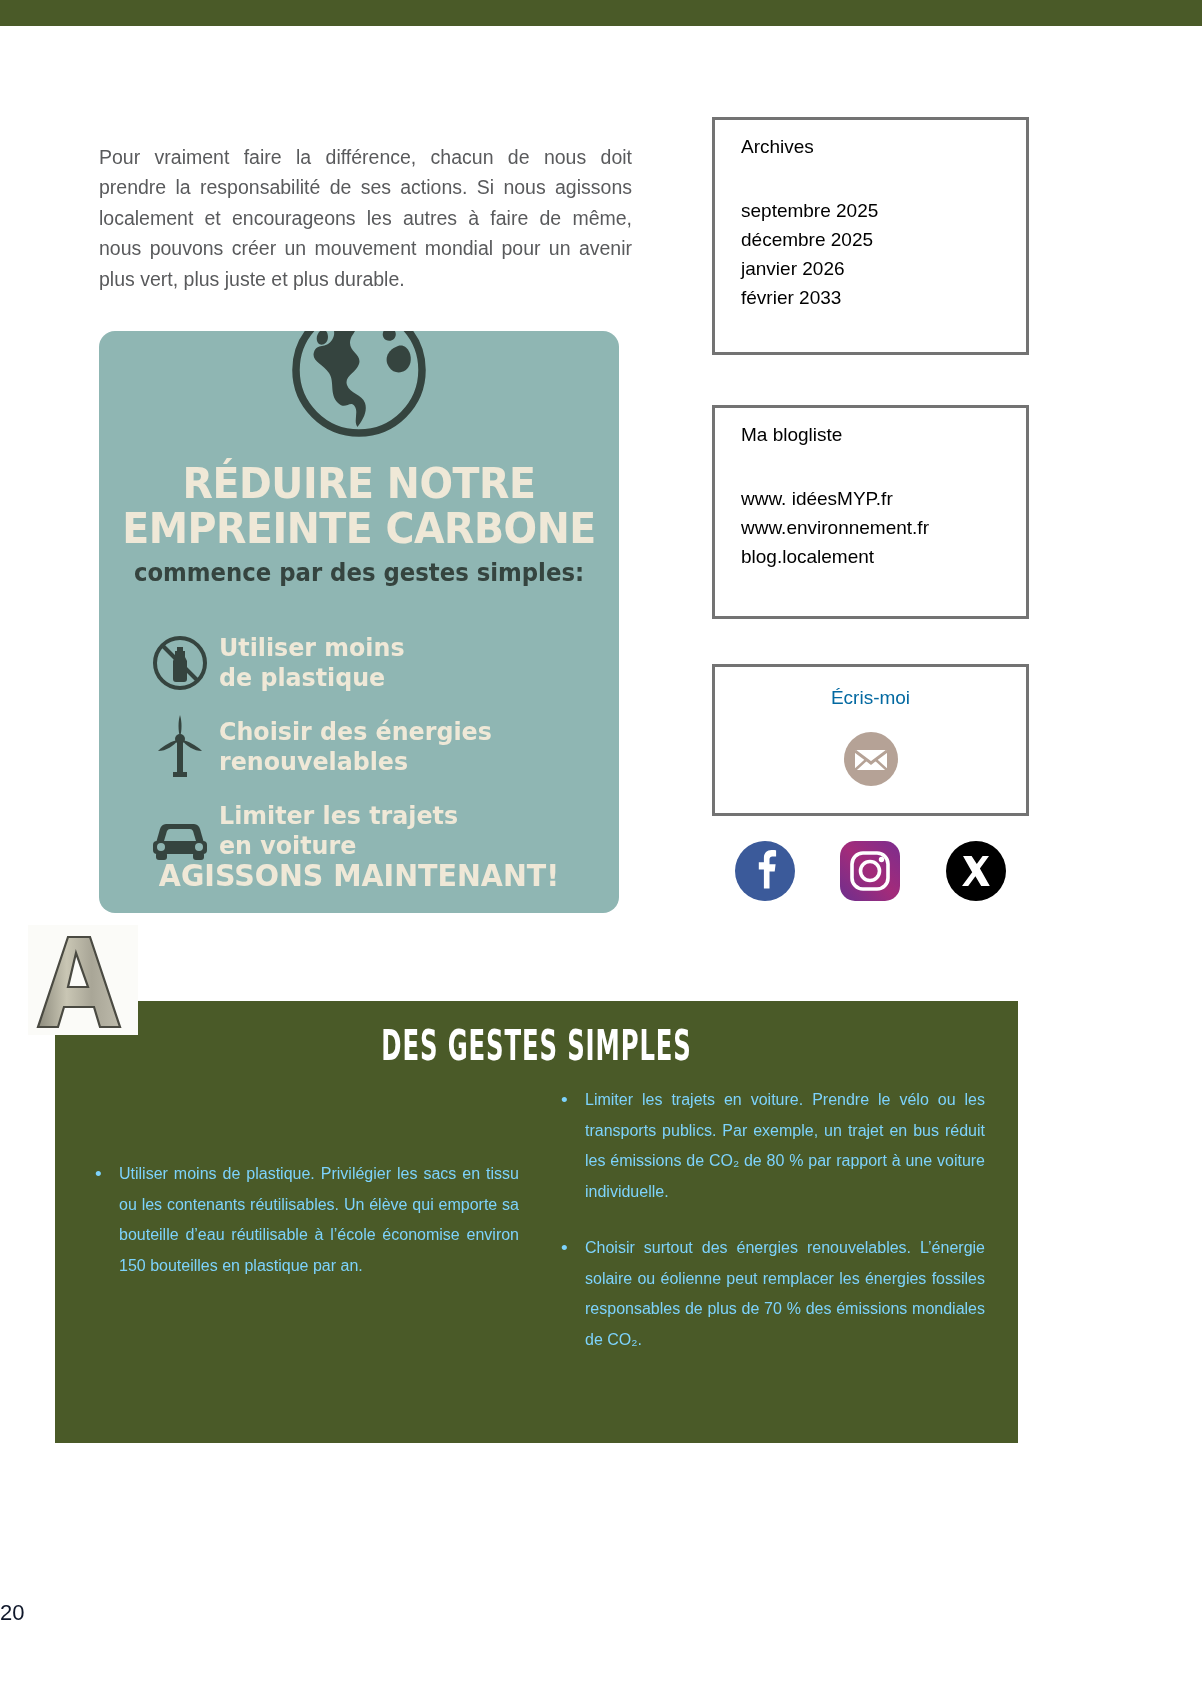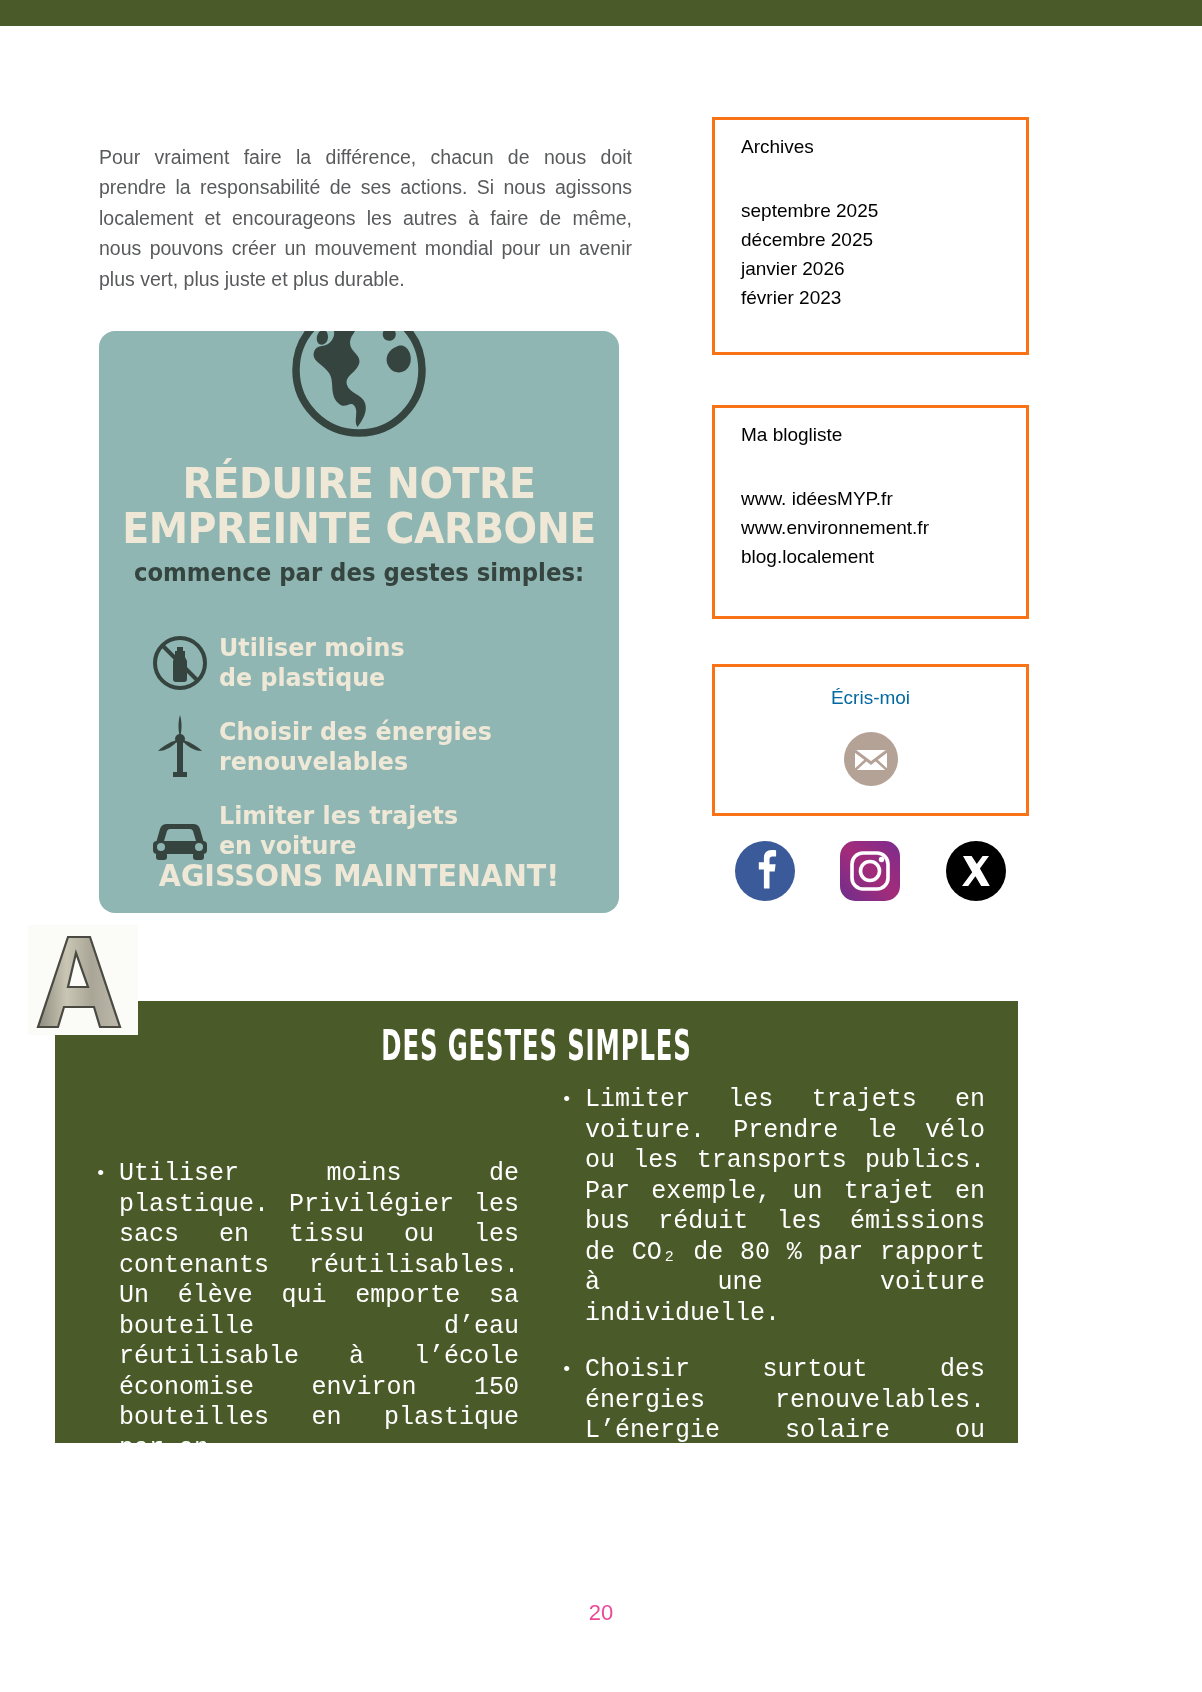--- a/index.html
+++ b/index.html
@@ -116,21 +116,21 @@
     color: #efe8d7;
     font-family: "DejaVu Sans", sans-serif;
     font-weight: bold;
     font-size: 30px;
     transform: scaleX(0.95);
   }
 
   
   .side-box {
     position: absolute;
-    border: 3px solid #f97316;
+    border: 3px solid #737373;
     background: #fff;
     box-sizing: border-box;
     text-decoration: underline;
   }
   #archives-box { left: 712px; top: 117px; width: 317px; height: 238px; }
   #blogliste-box { left: 712px; top: 405px; width: 317px; height: 214px; }
   #ecris-box   { left: 712px; top: 664px; width: 317px; height: 152px; }
 
   .side-title {
     position: absolute;
@@ -222,46 +222,45 @@
   }
   .col { width: 424px; }
   .col-left { padding-top: 74px; }
   ul.bullets {
     margin: 0;
     padding: 0 0 0 24px;
     list-style: none;
   }
   ul.bullets li {
     position: relative;
-    color: #ffffff;
-    font-size: 25px;
+    color: #7dd3fc;
+    font-size: 16px;
     line-height: 30.5px;
     text-align: justify;
     text-justify: inter-word;
     margin-bottom: 26px;
-    font-family: Liberation Mono, monospace;
   }
   ul.bullets li:last-child { margin-bottom: 0; }
   ul.bullets li::before {
     content: "\2022";
     position: absolute;
     left: -24px;
     top: 0;
     font-size: 19px;
   }
 
   
   .page-number {
     position: absolute;
     left: 0;
     top: 1600px;
     width: 100%;
-    text-align: center;
+    text-align: left;
     font-size: 22px;
-    color: #ec4899;
+    color: #0f172a;
   }
 </style>
 </head>
 <body>
 
 <div class="top-banner"></div>
 
 <p class="intro-para">Pour vraiment faire la différence, chacun de nous doit prendre la responsabilité de ses actions. Si nous agissons localement et encourageons les autres à faire de même, nous pouvons créer un mouvement mondial pour un avenir plus vert, plus juste et plus durable.</p>
 
 <div class="poster">
@@ -338,21 +337,21 @@
 
   <div class="poster-cta">AGISSONS MAINTENANT!</div>
 </div>
 
 <div class="side-box" id="archives-box">
   <div class="side-title">Archives</div>
   <div class="side-list">
     <div>septembre 2025</div>
     <div>décembre 2025</div>
     <div>janvier 2026</div>
-    <div>février 2023</div>
+    <div>février 2033</div>
   </div>
 </div>
 
 <div class="side-box" id="blogliste-box">
   <div class="side-title">Ma blogliste</div>
   <div class="side-list">
     <div>www. idéesMYP.fr</div>
     <div>www.environnement.fr</div>
     <div>blog.localement</div>
   </div>

